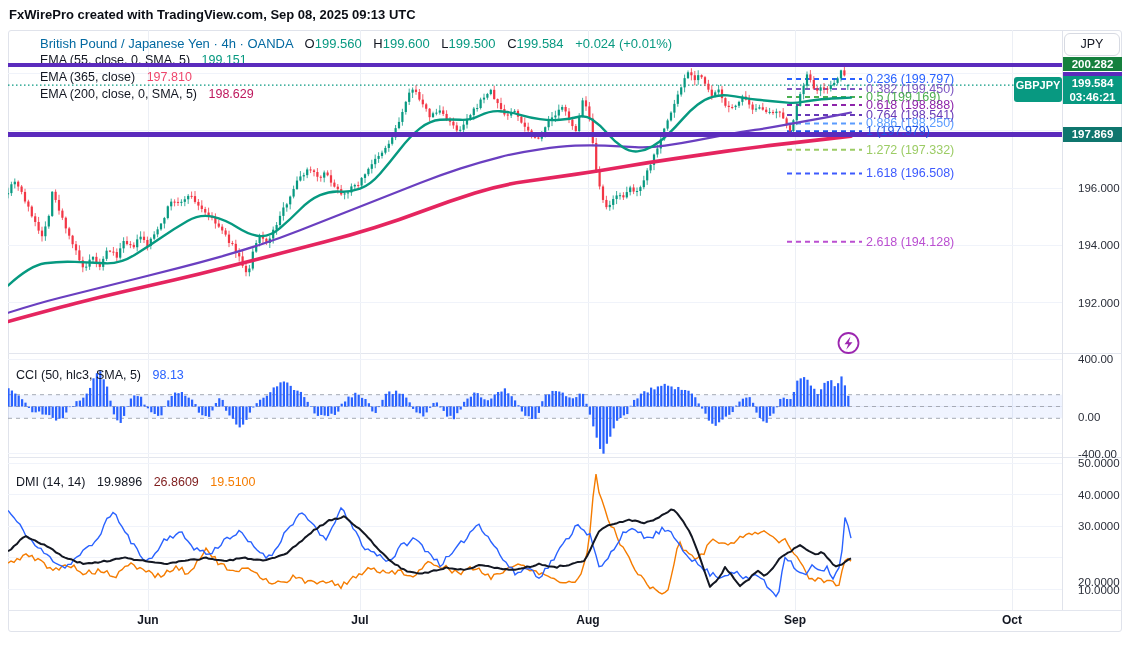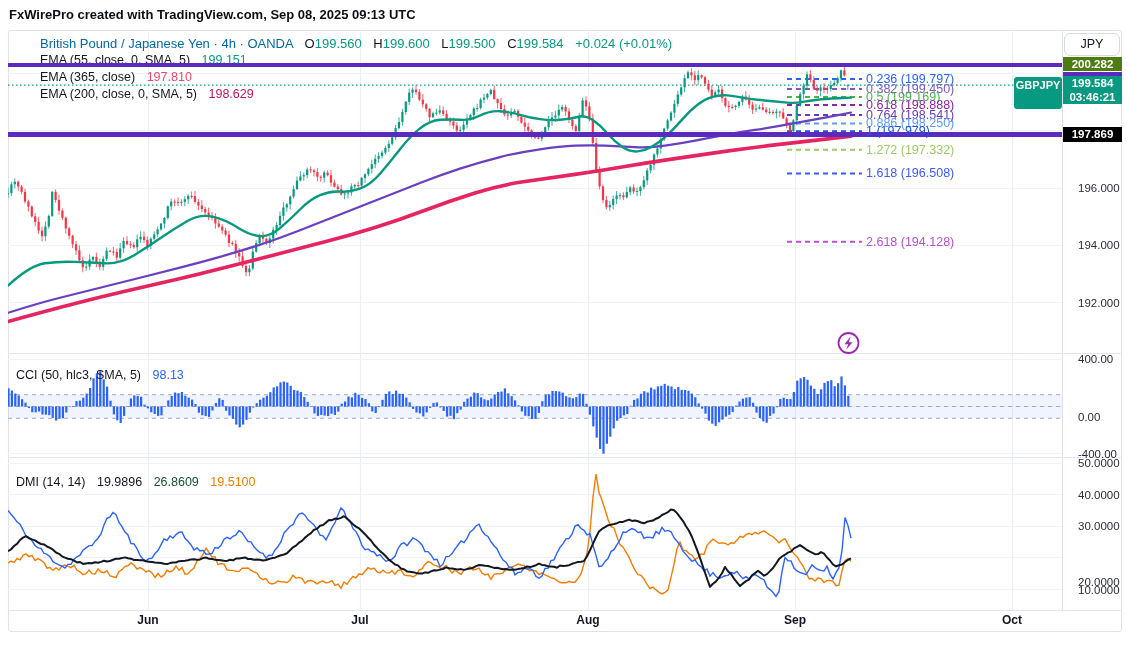--- a/index.html
+++ b/index.html
@@ -21,21 +21,21 @@
   .hline { left:8px; width:1054px; height:4.5px; z-index:40; }
   .fib-label { left:866px; font-size:12.5px; z-index:50; white-space:nowrap; transform:translateY(-50%); }
   .axis-label { left:1078px; font-size:11.5px; color:#2a2e39; z-index:20; transform:translateY(-50%); white-space:nowrap;text-align:right; }
   .month-label { top:613px; font-size:12px; font-weight:bold; color:#131722; transform:translateX(-50%); z-index:20; }
   .jpy-btn { left:1064px; top:33px; width:56px; height:23px; border:1px solid #d7dae2; border-radius:6px; background:#fff; text-align:center; line-height:21px; font-size:12.5px; color:#131722; z-index:60; cursor:pointer; }
   .price-badge { left:1063px; width:59px; color:#fff; text-align:center; font-weight:bold; z-index:46; }
   .badge-200 { top:57px; height:14px; line-height:14px; font-size:11.5px; }
   .badge-sliver { top:71.5px; height:4px; }
   .badge-teal { top:76px; height:28px; font-size:11.5px; line-height:14px; }
   .badge-197 { top:127px; height:15px; line-height:15px; font-size:11.5px; }
-  .symbol-pill { left:1014px; top:77px; width:48px; height:32px; border-radius:3px; color:#fff; font-weight:bold; font-size:11px; line-height:16px; text-align:center; z-index:46; }
+  .symbol-pill { left:1014px; top:77px; width:48px; height:25px; border-radius:3px; color:#fff; font-weight:bold; font-size:11px; line-height:16px; text-align:center; z-index:46; }
   .time-axis { left:8px; top:611px; width:1054px; height:21px; z-index:15; }
 </style>
 </head>
 <body>
 
 <div class="abs card"></div>
 
 <div class="abs header-bar">FxWirePro created with TradingView.com, Sep 08, 2025 09:13 UTC</div>
 
 <svg id="plot" class="abs" width="1054" height="580" viewBox="8 30 1054 580">
@@ -858,39 +858,39 @@
 </div>
 
 <div class="abs ind-row" style="top:368px">
   <span>CCI (50, hlc3, SMA, 5)</span>
   <span class="val" style="color: rgb(41, 98, 255);">98.13</span>
 </div>
 
 <div class="abs ind-row" style="top:475px">
   <span>DMI (14, 14)</span>
   <span class="val" style="color: rgb(19, 23, 34);">19.9896</span>
-  <span class="val" style="color: #14532d;">26.8609</span>
+  <span class="val" style="color: #7f1d1d;">26.8609</span>
   <span class="val" style="color: rgb(245, 124, 0);">19.5100</span>
 </div>
 
 <div class="abs hsep" style="top:353px"></div>
 <div class="abs hsep" style="top:457px"></div>
 <div class="abs hsep" style="top:610px"></div>
 <div class="abs vsep"></div>
 
 <div class="abs" style="left:1063px;top:30px;width:59px;height:580px;z-index:15;"></div>
 <div class="abs jpy-btn">JPY</div>
-<div class="abs price-badge badge-200" style="background: #4d7c0f;">200.282</div>
+<div class="abs price-badge badge-200" style="background: #15803d;">200.282</div>
 <div class="abs price-badge badge-sliver" style="background: rgb(91, 43, 189);"></div>
 <div class="abs price-badge badge-teal" style="background: rgb(8, 153, 129);">
   <div>199.584</div>
   <div>03:46:21</div>
 </div>
 <div class="abs symbol-pill" style="background: rgb(8, 153, 129);">GBPJPY</div>
-<div class="abs price-badge badge-197" style="background: #000000;">197.869</div>
+<div class="abs price-badge badge-197" style="background: #0f766e;">197.869</div>
 
 <div class="abs time-axis"></div>
 
 <div class="abs fib-label" style="top: 79.0261px; color: rgb(41, 98, 255);">0.236 (199.797)</div>
 <div class="abs fib-label" style="top: 88.985px; color: rgb(126, 87, 194);">0.382 (199.450)</div>
 <div class="abs fib-label" style="top: 97.0497px; color: rgb(76, 175, 80);">0.5 (199.169)</div>
 <div class="abs fib-label" style="top: 105.114px; color: rgb(142, 36, 170);">0.618 (198.888)</div>
 <div class="abs fib-label" style="top: 115.073px; color: rgb(103, 58, 183);">0.764 (198.541)</div>
 <div class="abs fib-label" style="top: 123.425px; color: rgb(91, 156, 255);">0.886 (198.250)</div>
 <div class="abs fib-label" style="top: 131.203px; color: rgb(30, 83, 229);">1 (197.979)</div>

